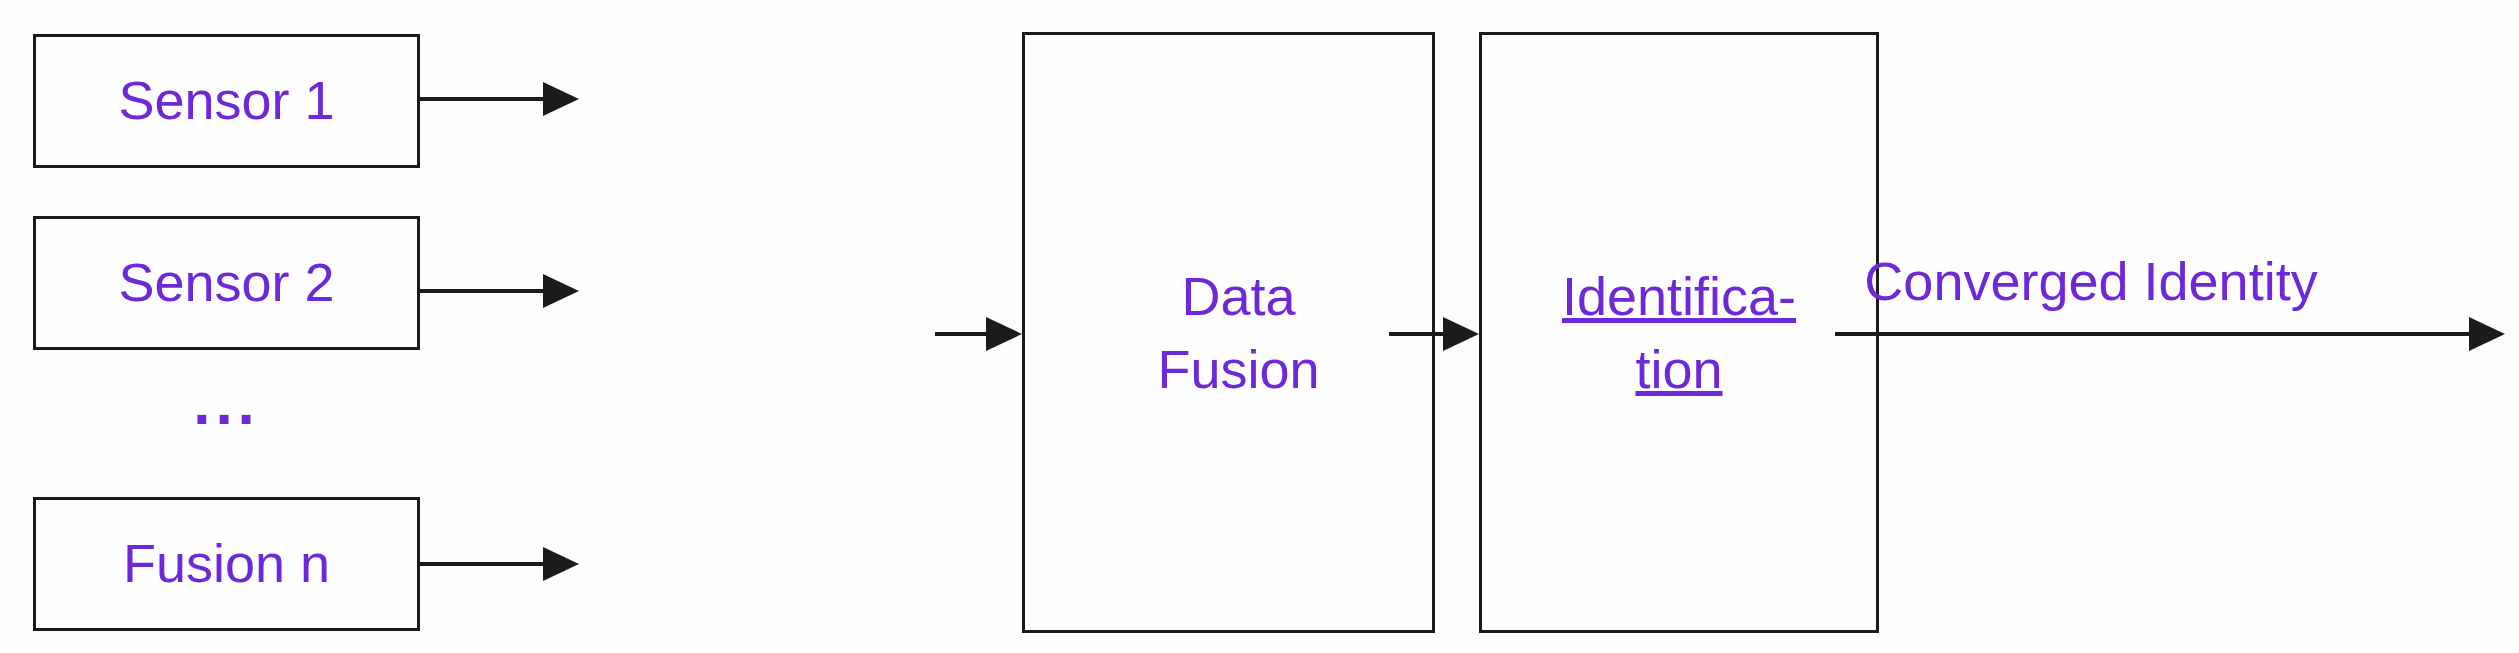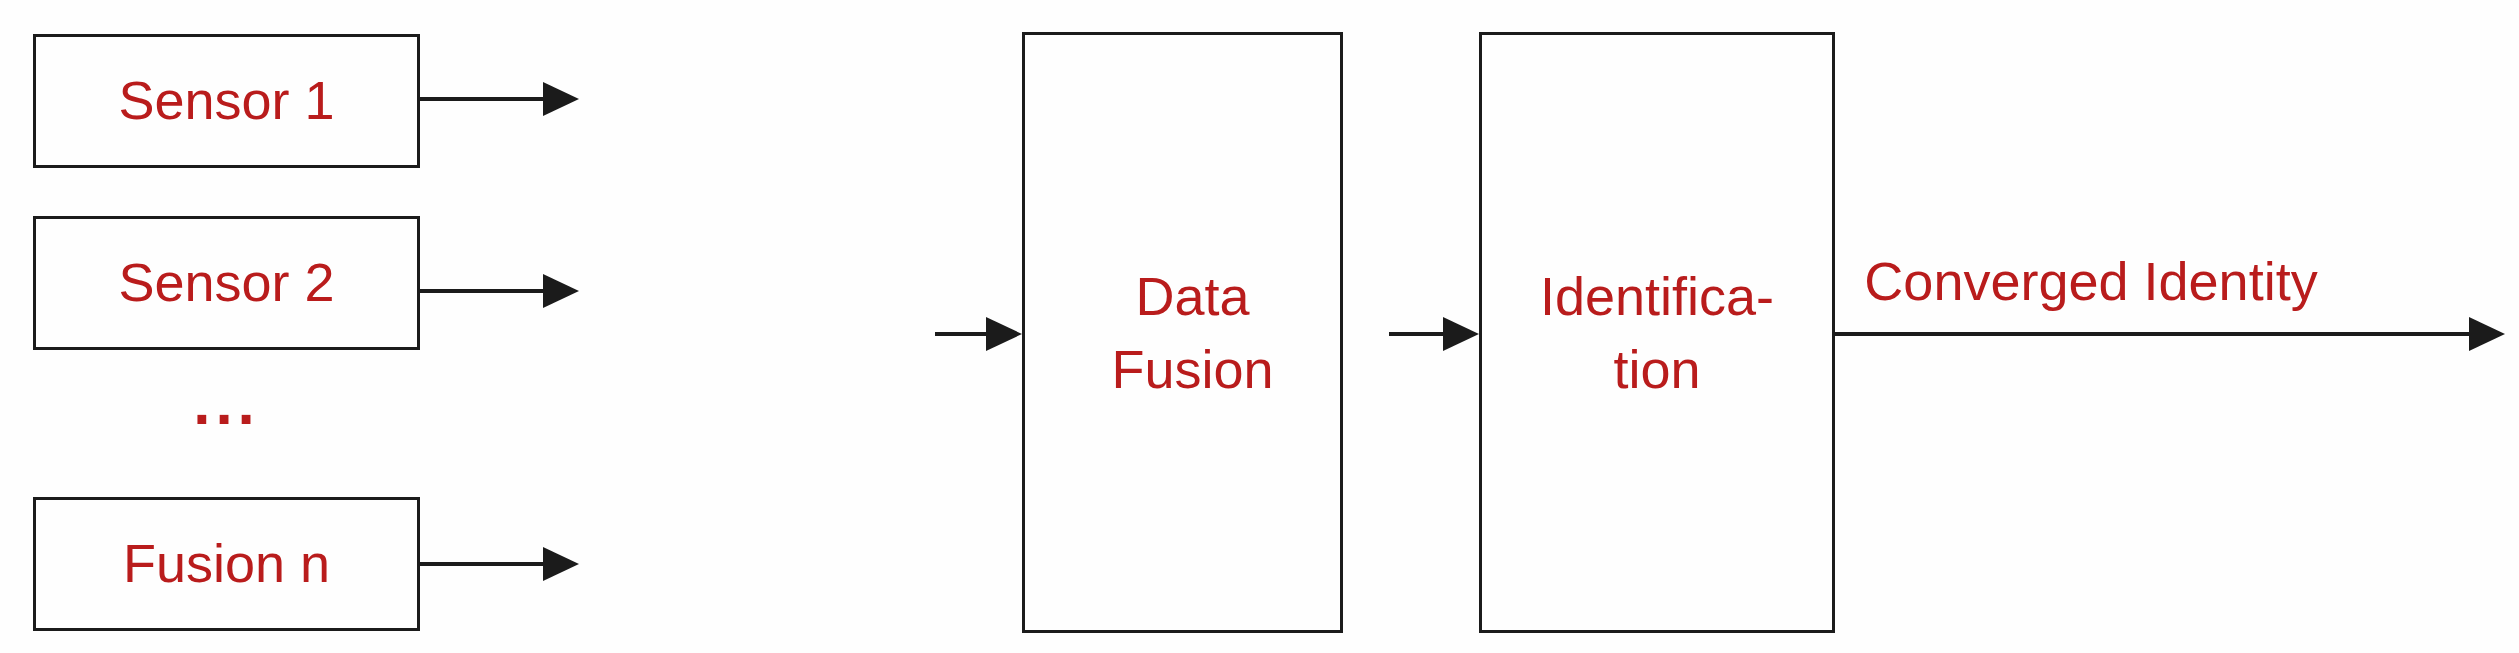--- a/index.html
+++ b/index.html
@@ -6,21 +6,21 @@
     margin: 0;
     padding: 0;
     background: #ffffff;
   }
   .diagram {
     position: relative;
     width: 2519px;
     height: 653px;
     background: #fefefe;
     font-family: "Liberation Sans", "DejaVu Sans", sans-serif;
-    color: #b91c1c;
+    color: #6d28d9;
     overflow: hidden;
   }
   .box {
     position: absolute;
     box-sizing: border-box;
     border: 3px solid #1b1b1b;
     background: #fefefe;
     display: flex;
     align-items: center;
     justify-content: center;
@@ -37,22 +37,22 @@
   .sensor-2 { top: 216px; }
   .sensor-n { top: 497px; }
   .stage-box {
     top: 32px;
     height: 601px;
     font-size: 54px;
     line-height: 1.35;
     white-space: pre-line;
   }
   .stage-feature  { left: 579px;  width: 356px; }
-  .stage-fusion   { left: 1022px; width: 321px; padding-left: 20px; }
-  .stage-identify { left: 1479px; width: 356px; }
+  .stage-fusion   { left: 1022px; width: 413px; padding-left: 20px; }
+  .stage-identify { left: 1479px; width: 400px; text-decoration: underline; }
   .ellipsis {
     position: absolute;
     left: 33px;
     width: 387px;
     top: 372px;
     text-align: center;
     font-size: 62px;
     font-weight: bold;
     letter-spacing: 5px;
     line-height: 1;

